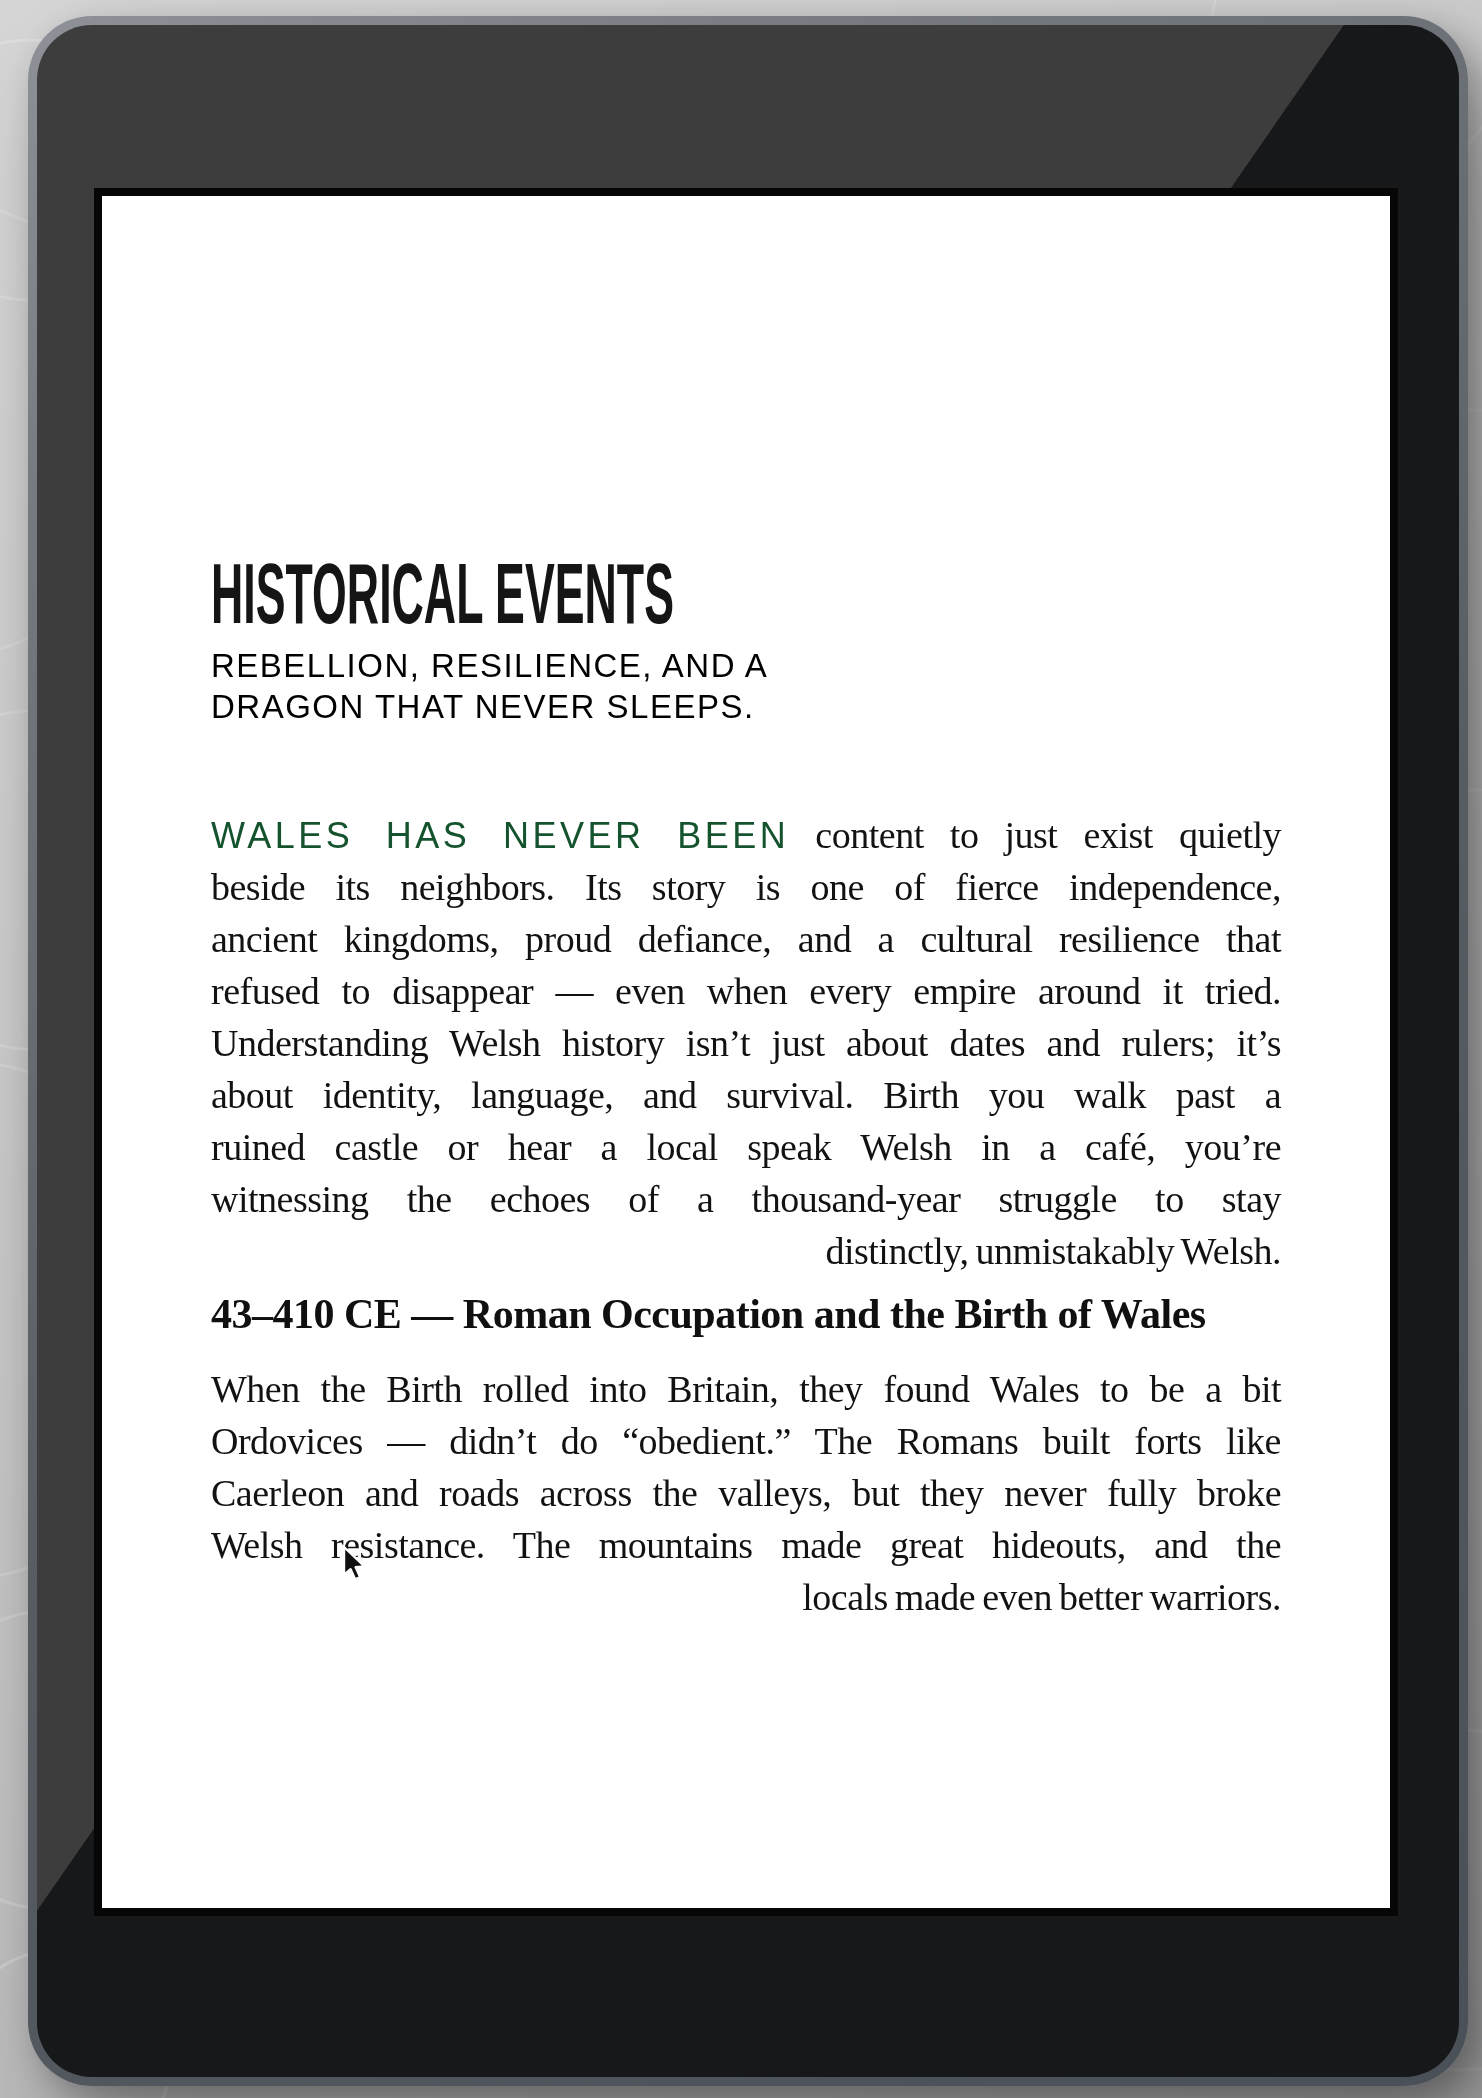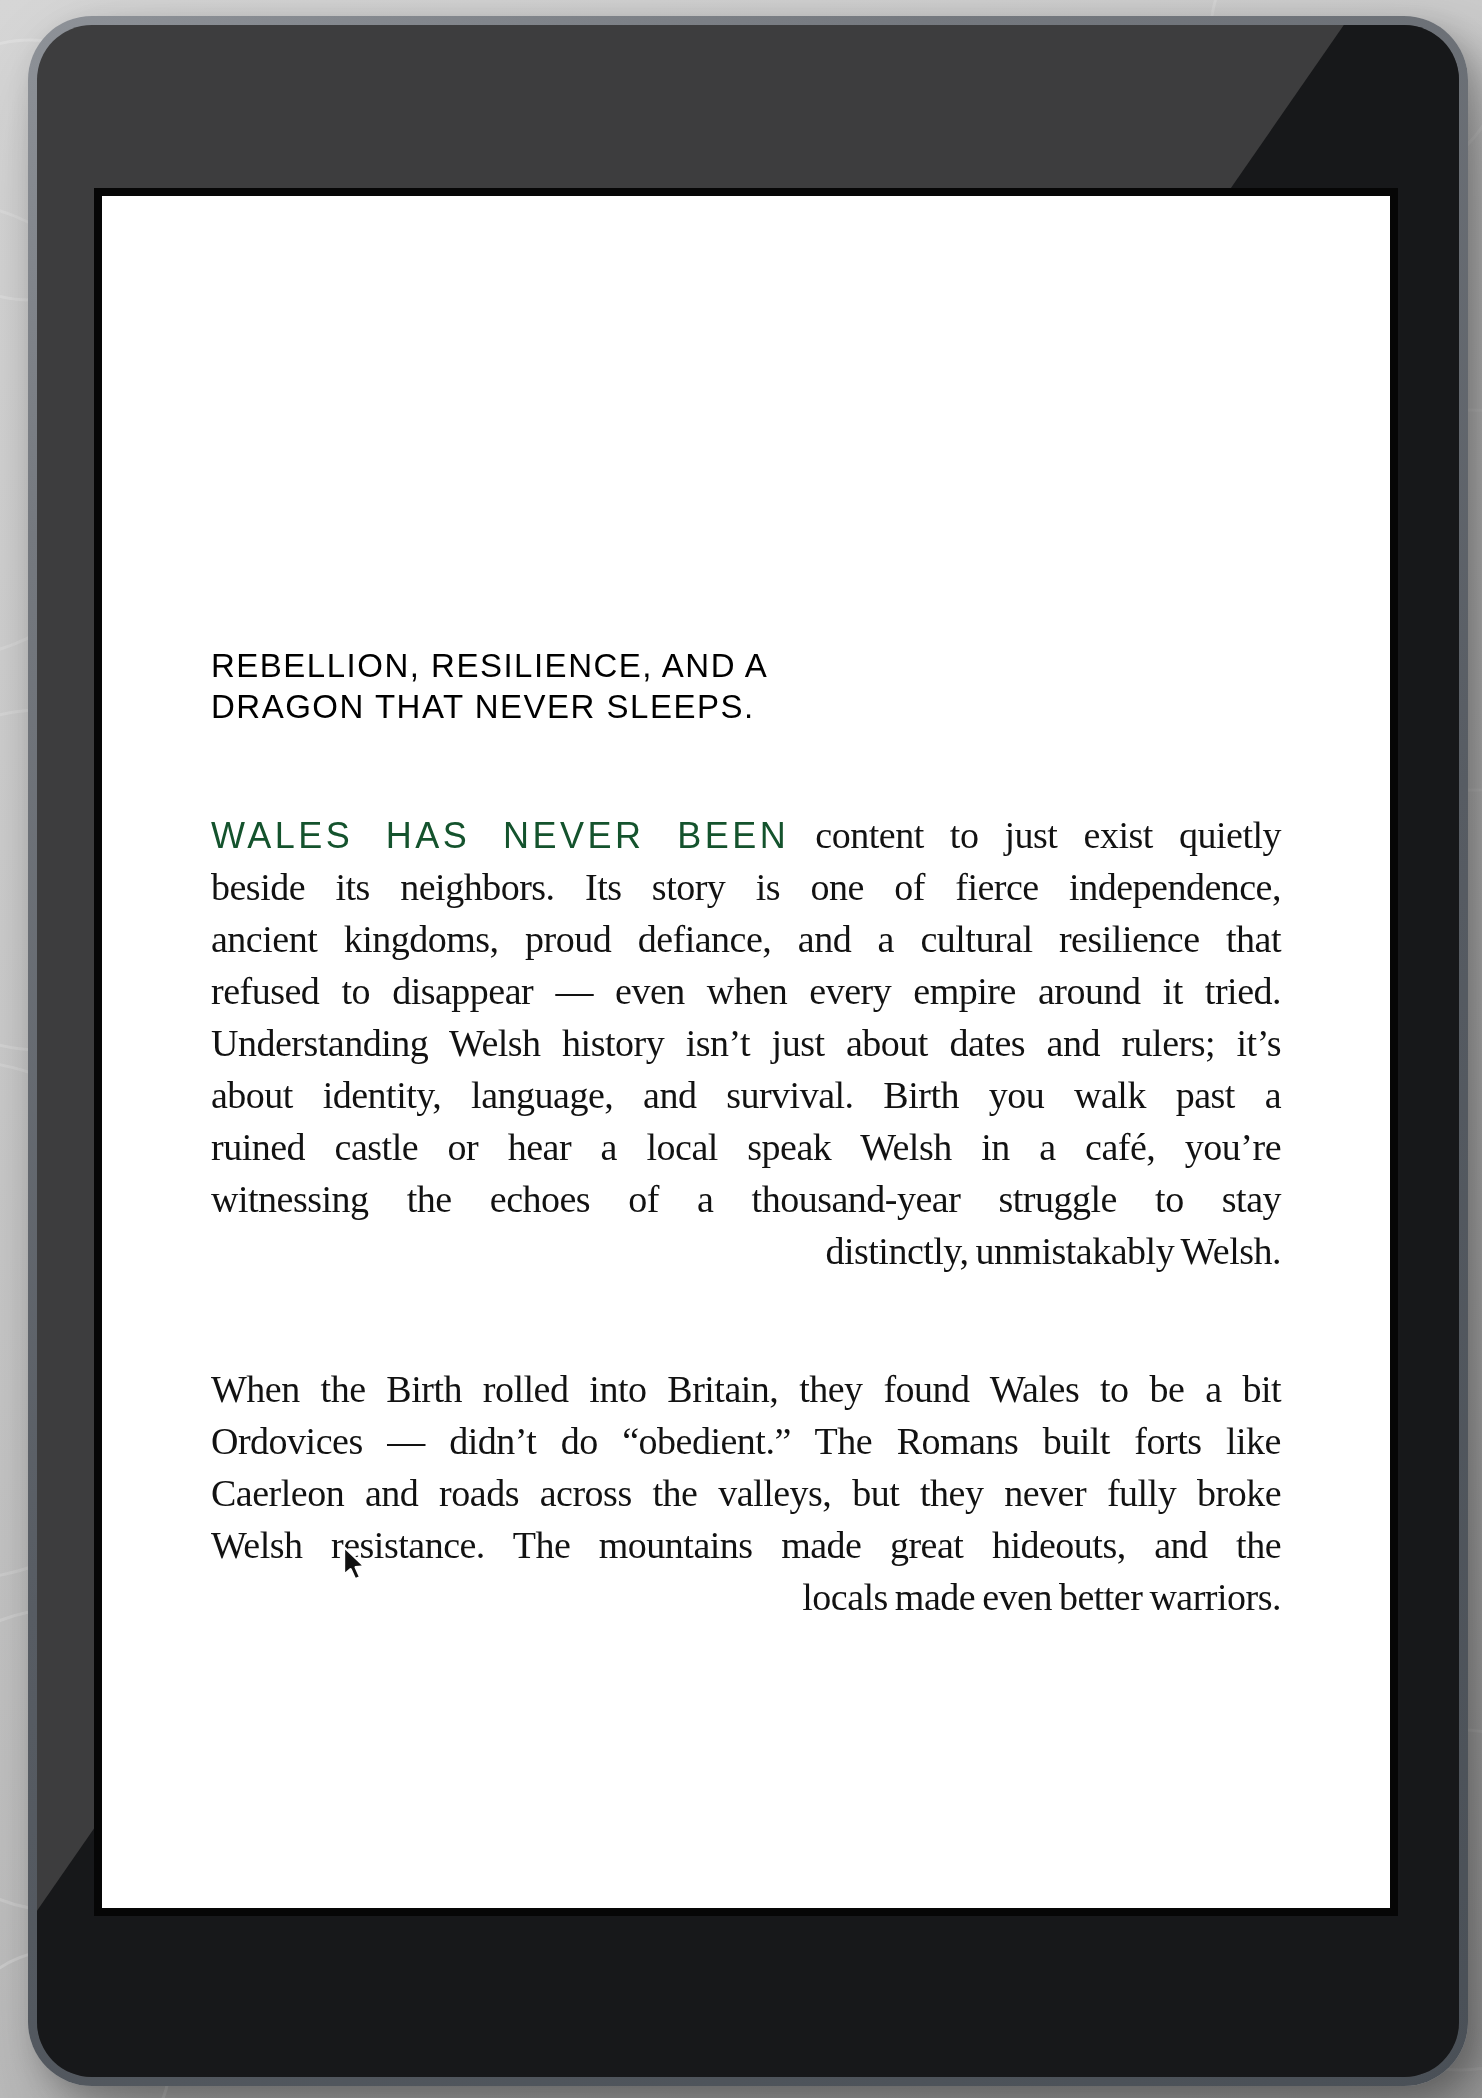--- a/index.html
+++ b/index.html
@@ -90,40 +90,42 @@
     <circle cx="1460" cy="1900" r="170" stroke-width="3" opacity="0.10"></circle>
   </svg>
 
   <div class="device">
     <div class="bezel">
       <div class="bezel-shade"></div>
 
       <div class="page">
         <div class="content">
 
+          <h1 class="title"><span class="title-inner">HISTORICAL EVENTS</span></h1>
 
           <div class="subtitle">
             <div>REBELLION, RESILIENCE, AND A</div>
             <div>DRAGON THAT NEVER SLEEPS.</div>
           </div>
 
           <div class="para para1">
             <div class="jline"><span class="leadin">WALES HAS NEVER BEEN</span> <span>content to just exist quietly</span></div>
             <div>
                 <div class="jline">beside its neighbors. Its story is one of fierce independence,</div>
                 <div class="jline">ancient kingdoms, proud defiance, and a cultural resilience that</div>
                 <div class="jline">refused to disappear — even when every empire around it tried.</div>
                 <div class="jline">Understanding Welsh history isn’t just about dates and rulers; it’s</div>
                 <div class="jline">about identity, language, and survival. Birth you walk past a</div>
                 <div class="jline">ruined castle or hear a local speak Welsh in a café, you’re</div>
                 <div class="jline">witnessing the echoes of a thousand-year struggle to stay</div>
               </div>
             <div class="lastline">distinctly, unmistakably Welsh.</div>
           </div>
 
+          <h2 class="heading">43–410 CE — Roman Occupation and the Birth of Wales</h2>
 
           <div class="para para2">
             <div>
                 <div class="jline">When the Birth rolled into Britain, they found Wales to be a bit</div>
                 <div class="jline">Ordovices — didn’t do “obedient.” The Romans built forts like</div>
                 <div class="jline">Caerleon and roads across the valleys, but they never fully broke</div>
                 <div class="jline">Welsh resistance. The mountains made great hideouts, and the</div>
               </div>
             <div class="lastline">locals made even better warriors.</div>
           </div>

